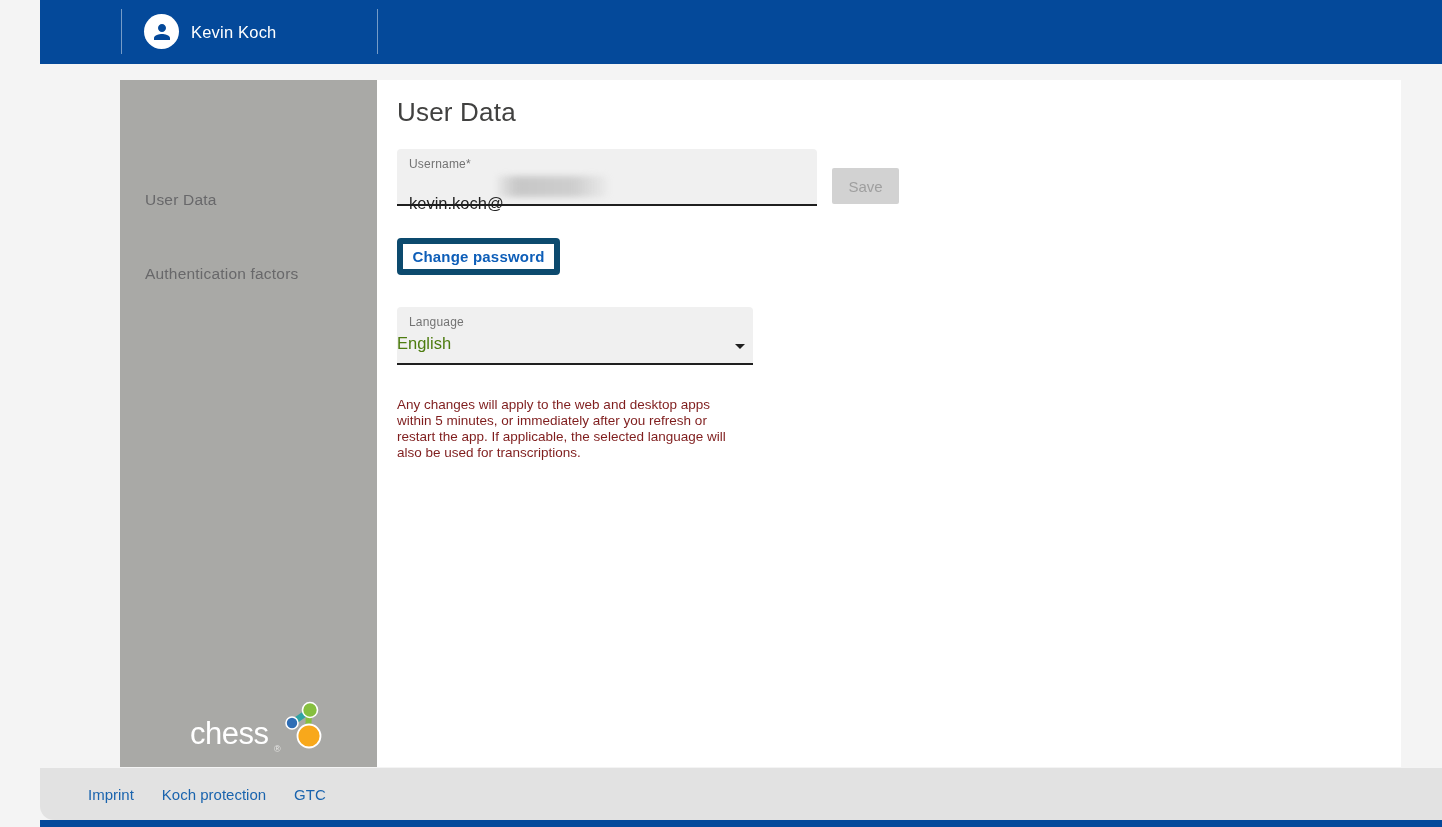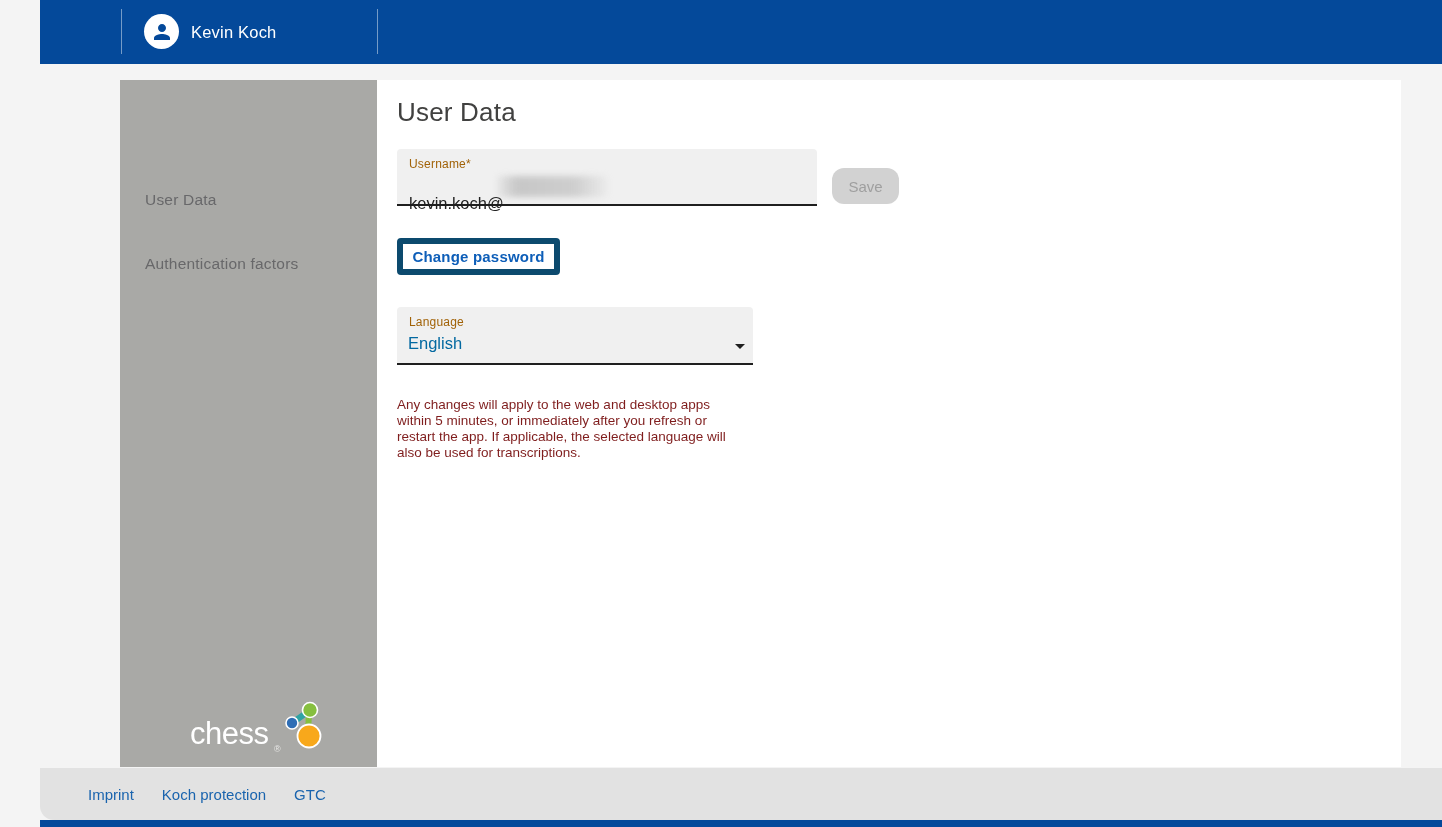--- a/index.html
+++ b/index.html
@@ -15,47 +15,47 @@
   .avatar { position:absolute; left:104px; top:14px; width:35px; height:35px; border-radius:50%;
             background:#ffffff; display:flex; align-items:center; justify-content:center; cursor:pointer; }
   .avatar svg { width:24px; height:24px; fill:#04499a; }
   .user-name { position:absolute; left:151px; top:0; height:64px; display:flex; align-items:center;
                color:#ffffff; font-size:16.5px; letter-spacing:.2px; }
 
   
   .sidebar { position:absolute; left:80px; top:80px; width:257px; height:687px; background:#a9a9a6; }
   .nav-item { position:absolute; left:25px; font-size:15.5px; color:#68686a; cursor:pointer; letter-spacing:.2px; }
   .nav-item.i0 { top:111px; }
-  .nav-item.i1 { top:175px; }
+  .nav-item.i1 { top:185px; }
   .logo { position:absolute; left:70px; top:618px; width:160px; height:60px; }
   .logo .logo-text { position:absolute; left:0; top:18px; color:#ffffff; font-size:31px; font-weight:400; letter-spacing:-.5px; }
   .logo .logo-reg { position:absolute; left:84px; top:46px; color:#e8e8e6; font-size:9px; }
   .logo svg { position:absolute; left:92px; top:0; }
 
   
   .main { position:absolute; left:337px; top:80px; width:1024px; height:687px; background:#ffffff; }
   .page-title { position:absolute; left:20px; top:17px; font-size:26px; font-weight:400; color:#414140; letter-spacing:.2px; }
 
   .field { position:absolute; background:#f0f0f0; border-radius:4px 4px 0 0; border-bottom:2px solid #1f1f1f; }
-  .field label { position:absolute; left:12px; top:8px; font-size:12px; color:#a16207; letter-spacing:.2px; }
+  .field label { position:absolute; left:12px; top:8px; font-size:12px; color:#737373; letter-spacing:.2px; }
   .username-field { left:20px; top:69px; width:420px; height:57px; }
   .username-field input { position:absolute; left:12px; top:42px; width:390px; height:24px; border:none; outline:none;
                           background:transparent; font-family:"Liberation Sans",sans-serif; font-size:16.5px; color:#1f1f1f; }
   .redaction { position:absolute; left:100px; top:27px; width:110px; height:21px; border-radius:3px;
                background:linear-gradient(90deg, rgba(200,200,200,.2), #c7c7c7 18%, #cecece 70%, rgba(205,205,205,.15));
                filter:blur(3px); pointer-events:none; }
 
   .save-btn { position:absolute; left:455px; top:88px; width:67px; height:36px; background:#d2d2d2; color:#9f9f9f;
-              border:none; border-radius:12px; font-family:"Liberation Sans",sans-serif; font-size:15px; font-weight:500; }
+              border:none; border-radius:2px; font-family:"Liberation Sans",sans-serif; font-size:15px; font-weight:500; }
   .cp-btn { position:absolute; left:20px; top:158px; width:163px; height:37px; background:#ffffff; color:#0d5eb8;
             border:6px solid #0c4a6e; border-radius:4px; font-family:"Liberation Sans",sans-serif;
             font-size:15px; font-weight:700; cursor:pointer; letter-spacing:.2px; }
 
   .language-field { left:20px; top:227px; width:356px; height:58px; cursor:pointer;padding-left:43px; }
-  .language-field .select-value { position:absolute; left:11px; top:27px; font-size:16.5px; color:#0369a1; }
+  .language-field .select-value { position:absolute; left:0; top:27px; font-size:16.5px; color:#4d7c0f; }
   .caret { position:absolute; right:8px; top:37px; width:0; height:0;
            border-left:5px solid transparent; border-right:5px solid transparent; border-top:5px solid #1f1f1f; }
 
   .help { position:absolute; left:20px; top:317px; width:334px; font-size:13.5px; line-height:16px; color:#7f1d1d; }
 
   
   .footer { position:absolute; left:0; top:768px; width:1442px; height:52px; background:#e2e2e2;
             border-radius:0 0 14px 14px; display:flex; align-items:center; padding-left:48px; gap:28px; }
   .footer a { color:#1a64ae; font-size:15px; text-decoration:none; cursor:pointer; }
   .bottom-strip { position:absolute; left:0; top:820px; width:1442px; height:7px; background:#04499a; }

